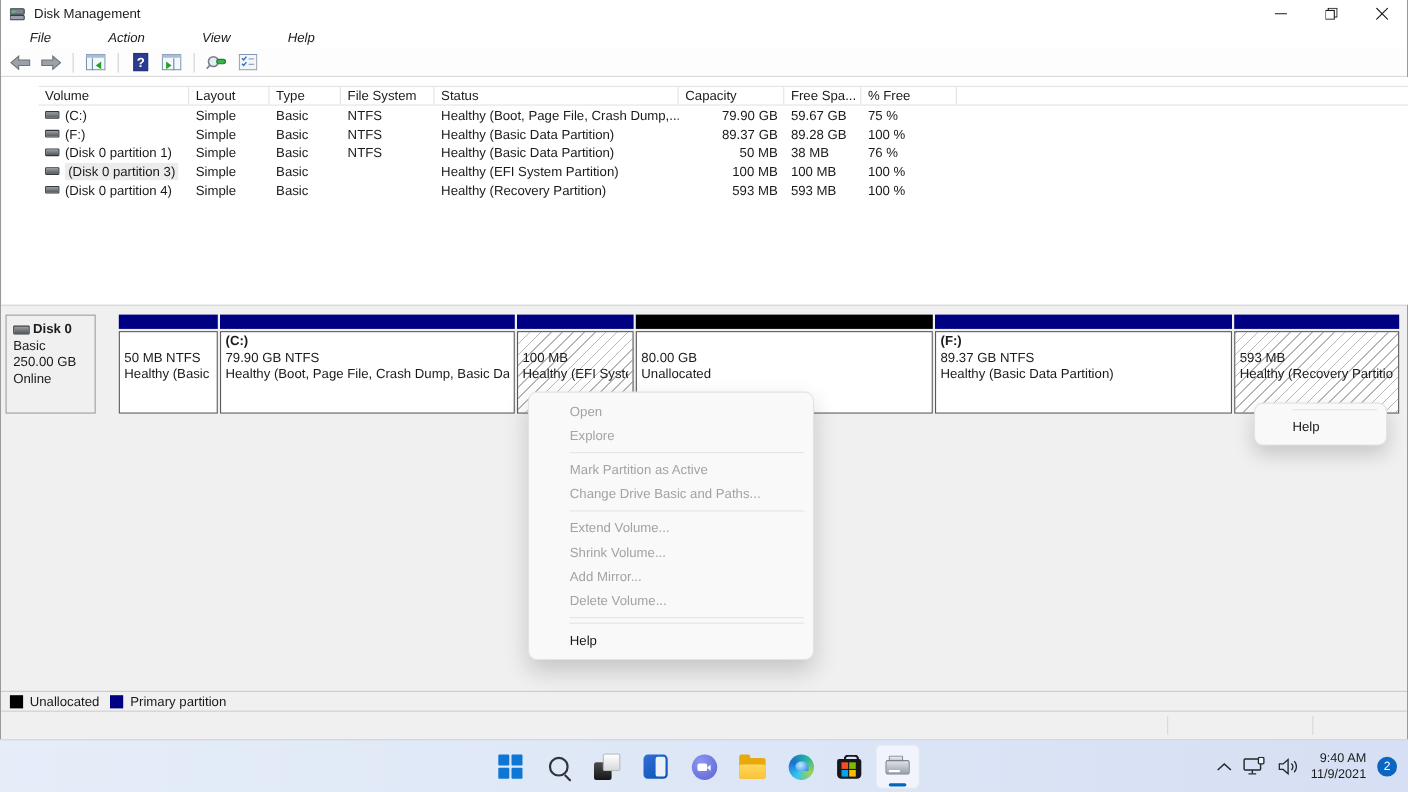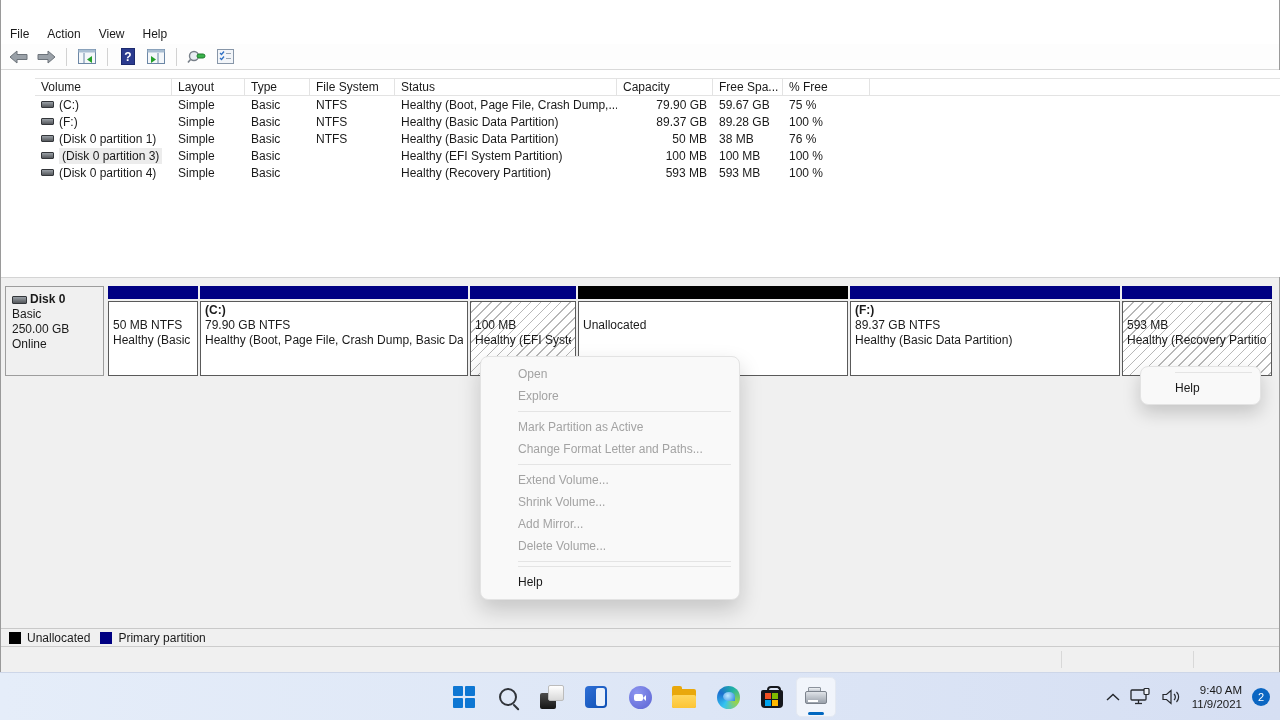--- a/index.html
+++ b/index.html
@@ -14,21 +14,21 @@
   
   .titlebar { position:absolute; left:0; top:0; width:100%; height:24px; background:#fff;
     display:flex; align-items:center; padding-left:8px; }
   .titlebar .ttl { margin-left:7px; font-size:12px; }
   .winbtns { position:absolute; right:0; top:0; height:24px; display:flex; }
   .wbtn { width:46px; height:24px; display:flex; align-items:center; justify-content:center; }
 
   
   .menubar { position:absolute; left:0; top:24px; width:100%; height:20px; background:#fff;
     display:flex; align-items:center; }
-  .menu-item { padding:2px 9px; }
+  .menu-item { padding:2px 26px;font-style:italic; }
 
   
   .toolbar { position:absolute; left:0; top:44px; width:100%; height:26px; background:#fdfdfd;
     border-bottom:1px solid #d9d9d9; display:flex; align-items:center; padding-left:6px; gap:6px; }
   .tsep { width:1px; height:18px; background:#d2d2d2; margin:0 3px; }
   .ticon { width:22px; height:20px; display:flex; align-items:center; justify-content:center; }
 
   
   .list { position:absolute; left:0; top:70px; width:100%; height:207px; background:#fff;margin-left:34px; }
   .vrow { display:flex; height:17px; align-items:center; }
@@ -40,21 +40,21 @@
   .c5{width:96px;text-align:right;} .c6{width:70px;} .c7{width:87px;} .c8{flex:1;}
   .vol-ic { display:inline-block; width:13px; height:7px; border-radius:1px; flex:none;
     background:linear-gradient(#9aa0a6,#55585c); border:1px solid #33363a; }
   .hl-sel { background:#ececec; padding:1px 3px; }
 
   
   .graph { position:absolute; left:0; top:277px; width:100%; height:351px;
     background:#f0f0f0; border-top:1px solid #d4d4d4; }
 
   .drow { position:absolute; left:4px; width:1270px; }
-  .dpanel { position:absolute; left:0; top:0; width:99px; height:100%;
+  .dpanel { position:absolute; left:0; top:0; width:82px; height:100%;
     background:#f0f0f0; border:1px solid #9d9d9d; padding:5px 6px; line-height:15px; }
   .dpanel .nm { font-weight:bold; display:flex; align-items:center; gap:3px; }
   .parts { position:absolute; left:101px; top:0; right:2px; height:100%; }
   .part { position:absolute; top:0; height:100%; }
   .pbar { height:13px; background:#000082; }
   .pbar.black { background:#000; }
   .pbody { margin-top:2px; height:75px; background:#fff; border:1px solid #5a5a5a;
     padding:1px 4px; overflow:hidden; }
   .pbody.hatch { background:
     repeating-linear-gradient(135deg, rgba(176,176,176,.9) 0 1px, transparent 1px 7px), #fff; }
@@ -159,20 +159,46 @@
   .badge { width:18px; height:18px; border-radius:50%; background:#0b66c2; color:#fff;
     display:flex; align-items:center; justify-content:center; font-size:11px; }
 
   svg { display:block; }
 </style>
 </head>
 <body>
 
 <div class="window">
 
+  <div class="titlebar">
+    <svg width="15" height="13" viewBox="0 0 15 13">
+      <rect x="0" y="2" width="13" height="5" rx="1" fill="#7d858e" stroke="#3a3f45"></rect>
+      <rect x="0" y="8" width="13" height="4" rx="1" fill="#9aa1ab" stroke="#3a3f45"></rect>
+      <rect x="2" y="4" width="3" height="1.5" fill="#49d163"></rect>
+    </svg>
+    <span class="ttl">Disk Management</span>
+    <div class="winbtns">
+      <div class="wbtn">
+        <svg width="11" height="11" viewBox="0 0 11 11">
+            <line x1="0" y1="5.5" x2="11" y2="5.5" stroke="#1a1a1a" stroke-width="1"></line>
+          </svg>
+      </div>
+      <div class="wbtn">
+        <svg width="11" height="11" viewBox="0 0 11 11">
+          <rect x="0" y="2.5" width="8" height="8" fill="none" stroke="#1a1a1a"></rect>
+          <path d="M2.5,2.5 V0.5 H10.5 V8.5 H8.5" fill="none" stroke="#1a1a1a"></path>
+        </svg>
+      </div>
+      <div class="wbtn">
+        <svg width="11" height="11" viewBox="0 0 11 11">
+            <path d="M0,0 L11,11 M11,0 L0,11" stroke="#1a1a1a" stroke-width="1"></path>
+          </svg>
+      </div>
+    </div>
+  </div>
 
   <div class="menubar">
     <span class="menu-item">File</span>
     <span class="menu-item">Action</span>
     <span class="menu-item">View</span>
     <span class="menu-item">Help</span>
   </div>
 
   <div class="toolbar">
     <span class="ticon">
@@ -346,20 +372,21 @@
           <div class="pbody hatch">
             <div class="pline pname"></div>
             <div class="pline">100 MB</div>
             <div class="pline">Healthy (EFI System Partition)</div>
           </div>
         </div>
         <div class="part" style="left:472px; width:270px;">
           <div class="pbar black"></div>
           <div class="pbody">
             <div class="pline pname"></div>
+            <div class="pline">80.00 GB</div>
             <div class="pline">Unallocated</div>
           </div>
         </div>
         <div class="part" style="left:744px; width:270px;">
           <div class="pbar"></div>
           <div class="pbody">
             <div class="pline pname">(F:)</div>
             <div class="pline">89.37 GB NTFS</div>
             <div class="pline">Healthy (Basic Data Partition)</div>
           </div>
@@ -392,21 +419,21 @@
     <span class="spane" style="left:1060px;"></span>
     <span class="spane" style="left:1192px;"></span>
   </div>
 </div>
 
 <div class="cmenu">
   <div class="mi">Open</div>
   <div class="mi">Explore</div>
   <div class="msep"></div>
   <div class="mi">Mark Partition as Active</div>
-  <div class="mi">Change Format Letter and Paths...</div>
+  <div class="mi">Change Drive Basic and Paths...</div>
   <div class="msep"></div>
   <div class="mi">Extend Volume...</div>
   <div class="mi">Shrink Volume...</div>
   <div class="mi">Add Mirror...</div>
   <div class="mi">Delete Volume...</div>
   <div class="msep"></div>
   <div class="msep"></div>
   <div class="mi en">Help</div>
 </div>
 

